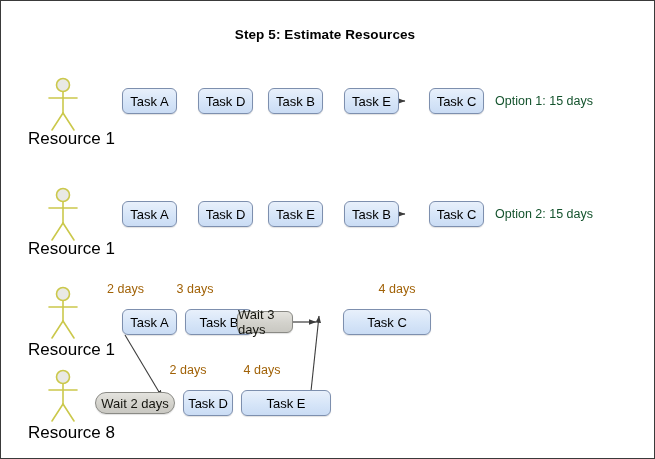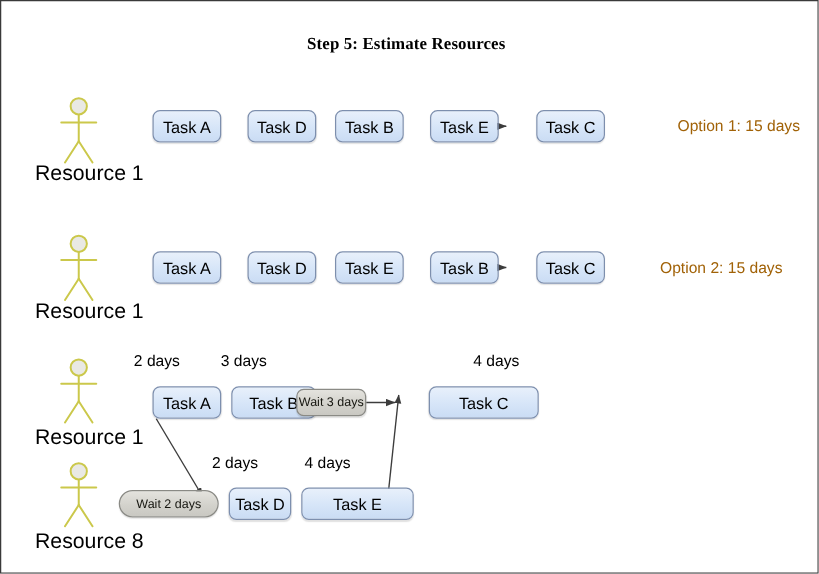--- a/index.html
+++ b/index.html
@@ -30,21 +30,20 @@
   .title {
     position: absolute;
     left: 0;
     top: 26px;
     width: 648px;
     text-align: center;
     font-size: 13.5px;
     font-weight: bold;
     color: #000000;
     letter-spacing: 0.1px;
-    font-family: Liberation Serif, serif;
   }
   .task-box {
     position: absolute;
     box-sizing: border-box;
     border: 1px solid #7d8fae;
     border-radius: 6px;
     background: linear-gradient(to bottom, #e8f0fb 0%, #d6e5f8 55%, #cadcf4 100%);
     color: #000000;
     font-size: 13px;
     display: flex;
@@ -54,40 +53,39 @@
     box-shadow: 0 1px 1px rgba(0,0,0,0.12);
     margin-left: 24px;
   }
   .wait-box {
     position: absolute;
     box-sizing: border-box;
     border: 1px solid #8a8a85;
     border-radius: 6px;
     background: linear-gradient(to bottom, #e4e3de 0%, #d3d2cc 55%, #c9c8c2 100%);
     color: #15150f;
-    font-size: 10px;
+    font-size: 13px;
     display: flex;
     align-items: center;
     justify-content: center;
     height: 22px;
     box-shadow: 0 1px 1px rgba(0,0,0,0.12);
   }
   .duration-label {
     position: absolute;
     font-size: 12.5px;
-    color: #000000;
+    color: #a16207;
     white-space: nowrap;
     text-align: center;
   }
   .option-label {
     position: absolute;
     font-size: 12.5px;
-    color: #a16207;
+    color: #14532d;
     white-space: nowrap;
-    margin-left: 47px;
   }
   .actor-label {
     position: absolute;
     font-size: 17px;
     color: #000000;
     white-space: nowrap;
     text-align: center;
   }
 </style>
 </head>
@@ -180,21 +178,21 @@
   <div class="option-label" style="left:494px; top:93px;">Option 1: 15 days</div>
 
   <div class="actor-label" style="left:27px; top:238px; width:70px;">Resource 1</div>
 
   <div class="task-box" style="left:97px; top:200px; width:55px;">Task A</div>
   <div class="task-box" style="left:173px; top:200px; width:55px;">Task D</div>
   <div class="task-box" style="left:243px; top:200px; width:55px;">Task E</div>
   <div class="task-box" style="left:319px; top:200px; width:55px;">Task B</div>
   <div class="task-box" style="left:404px; top:200px; width:55px;">Task C</div>
 
-  <div class="option-label" style="left:480px; top:206px;">Option 2: 15 days</div>
+  <div class="option-label" style="left:494px; top:206px;">Option 2: 15 days</div>
 
   <div class="actor-label" style="left:27px; top:339px; width:70px;">Resource 1</div>
 
   <div class="duration-label" style="left:97px; top:281px; width:55px;">2 days</div>
   <div class="duration-label" style="left:160px; top:281px; width:68px;">3 days</div>
   <div class="duration-label" style="left:352px; top:281px; width:88px;">4 days</div>
 
   <div class="task-box" style="left:97px; top:308px; width:55px;">Task A</div>
   <div class="task-box" style="left:160px; top:308px; width:68px;">Task B</div>
   <div class="wait-box" style="left:236px; top:310px; width:56px;">Wait 3 days</div>

